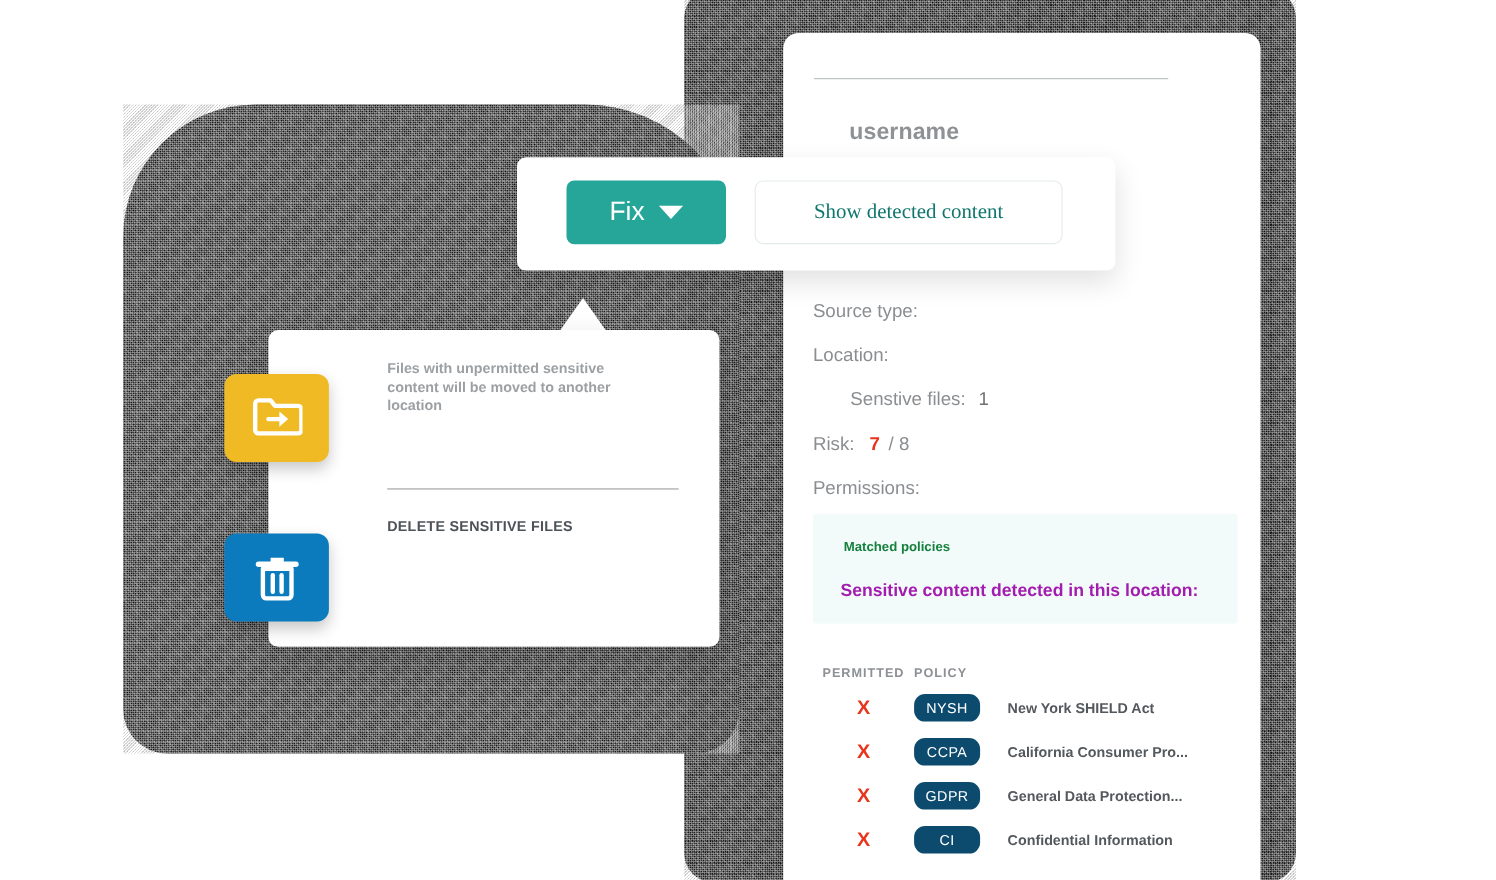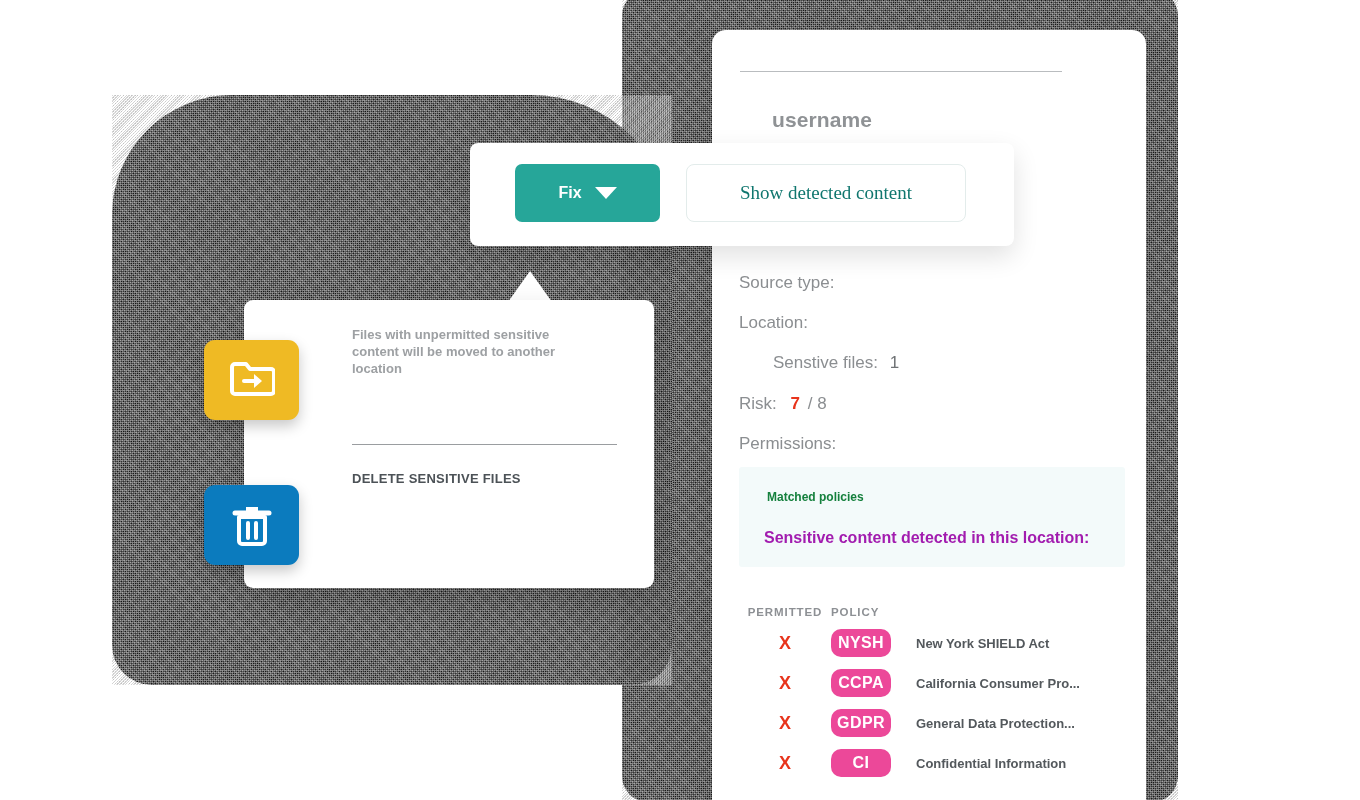--- a/index.html
+++ b/index.html
@@ -156,24 +156,24 @@
     font-size: 18px;
     font-weight: 700;
     color: #e8341c;
     font-family: "Liberation Sans", sans-serif;
   }
   .pill {
     display: inline-block;
     min-width: 60px;
     padding: 5px 0;
     text-align: center;
-    background: #ec4899;
+    background: #0c4a6e;
     color: #ffffff;
-    font-size: 16px;
-    font-weight: 700;
+    font-size: 13px;
+    font-weight: 400;
     border-radius: 10px;
     letter-spacing: .4px;
   }
 
   
   #toolbar-card {
     position: absolute;
     left: 470px; top: 143px;
     width: 544px; height: 103px;
     background: #ffffff;
@@ -188,22 +188,22 @@
     border: none;
     border-radius: 7px;
     display: flex;
     align-items: center;
     justify-content: center;
     gap: 13px;
     cursor: pointer;
   }
   #fix-label {
     color: #ffffff;
-    font-size: 16px;
-    font-weight: 700;
+    font-size: 24px;
+    font-weight: 400;
   }
   #fix-caret {
     width: 0; height: 0;
     border-left: 11px solid transparent;
     border-right: 11px solid transparent;
     border-top: 12px solid #ffffff;
   }
   #show-detected-button {
     position: absolute;
     left: 216px; top: 21px;

